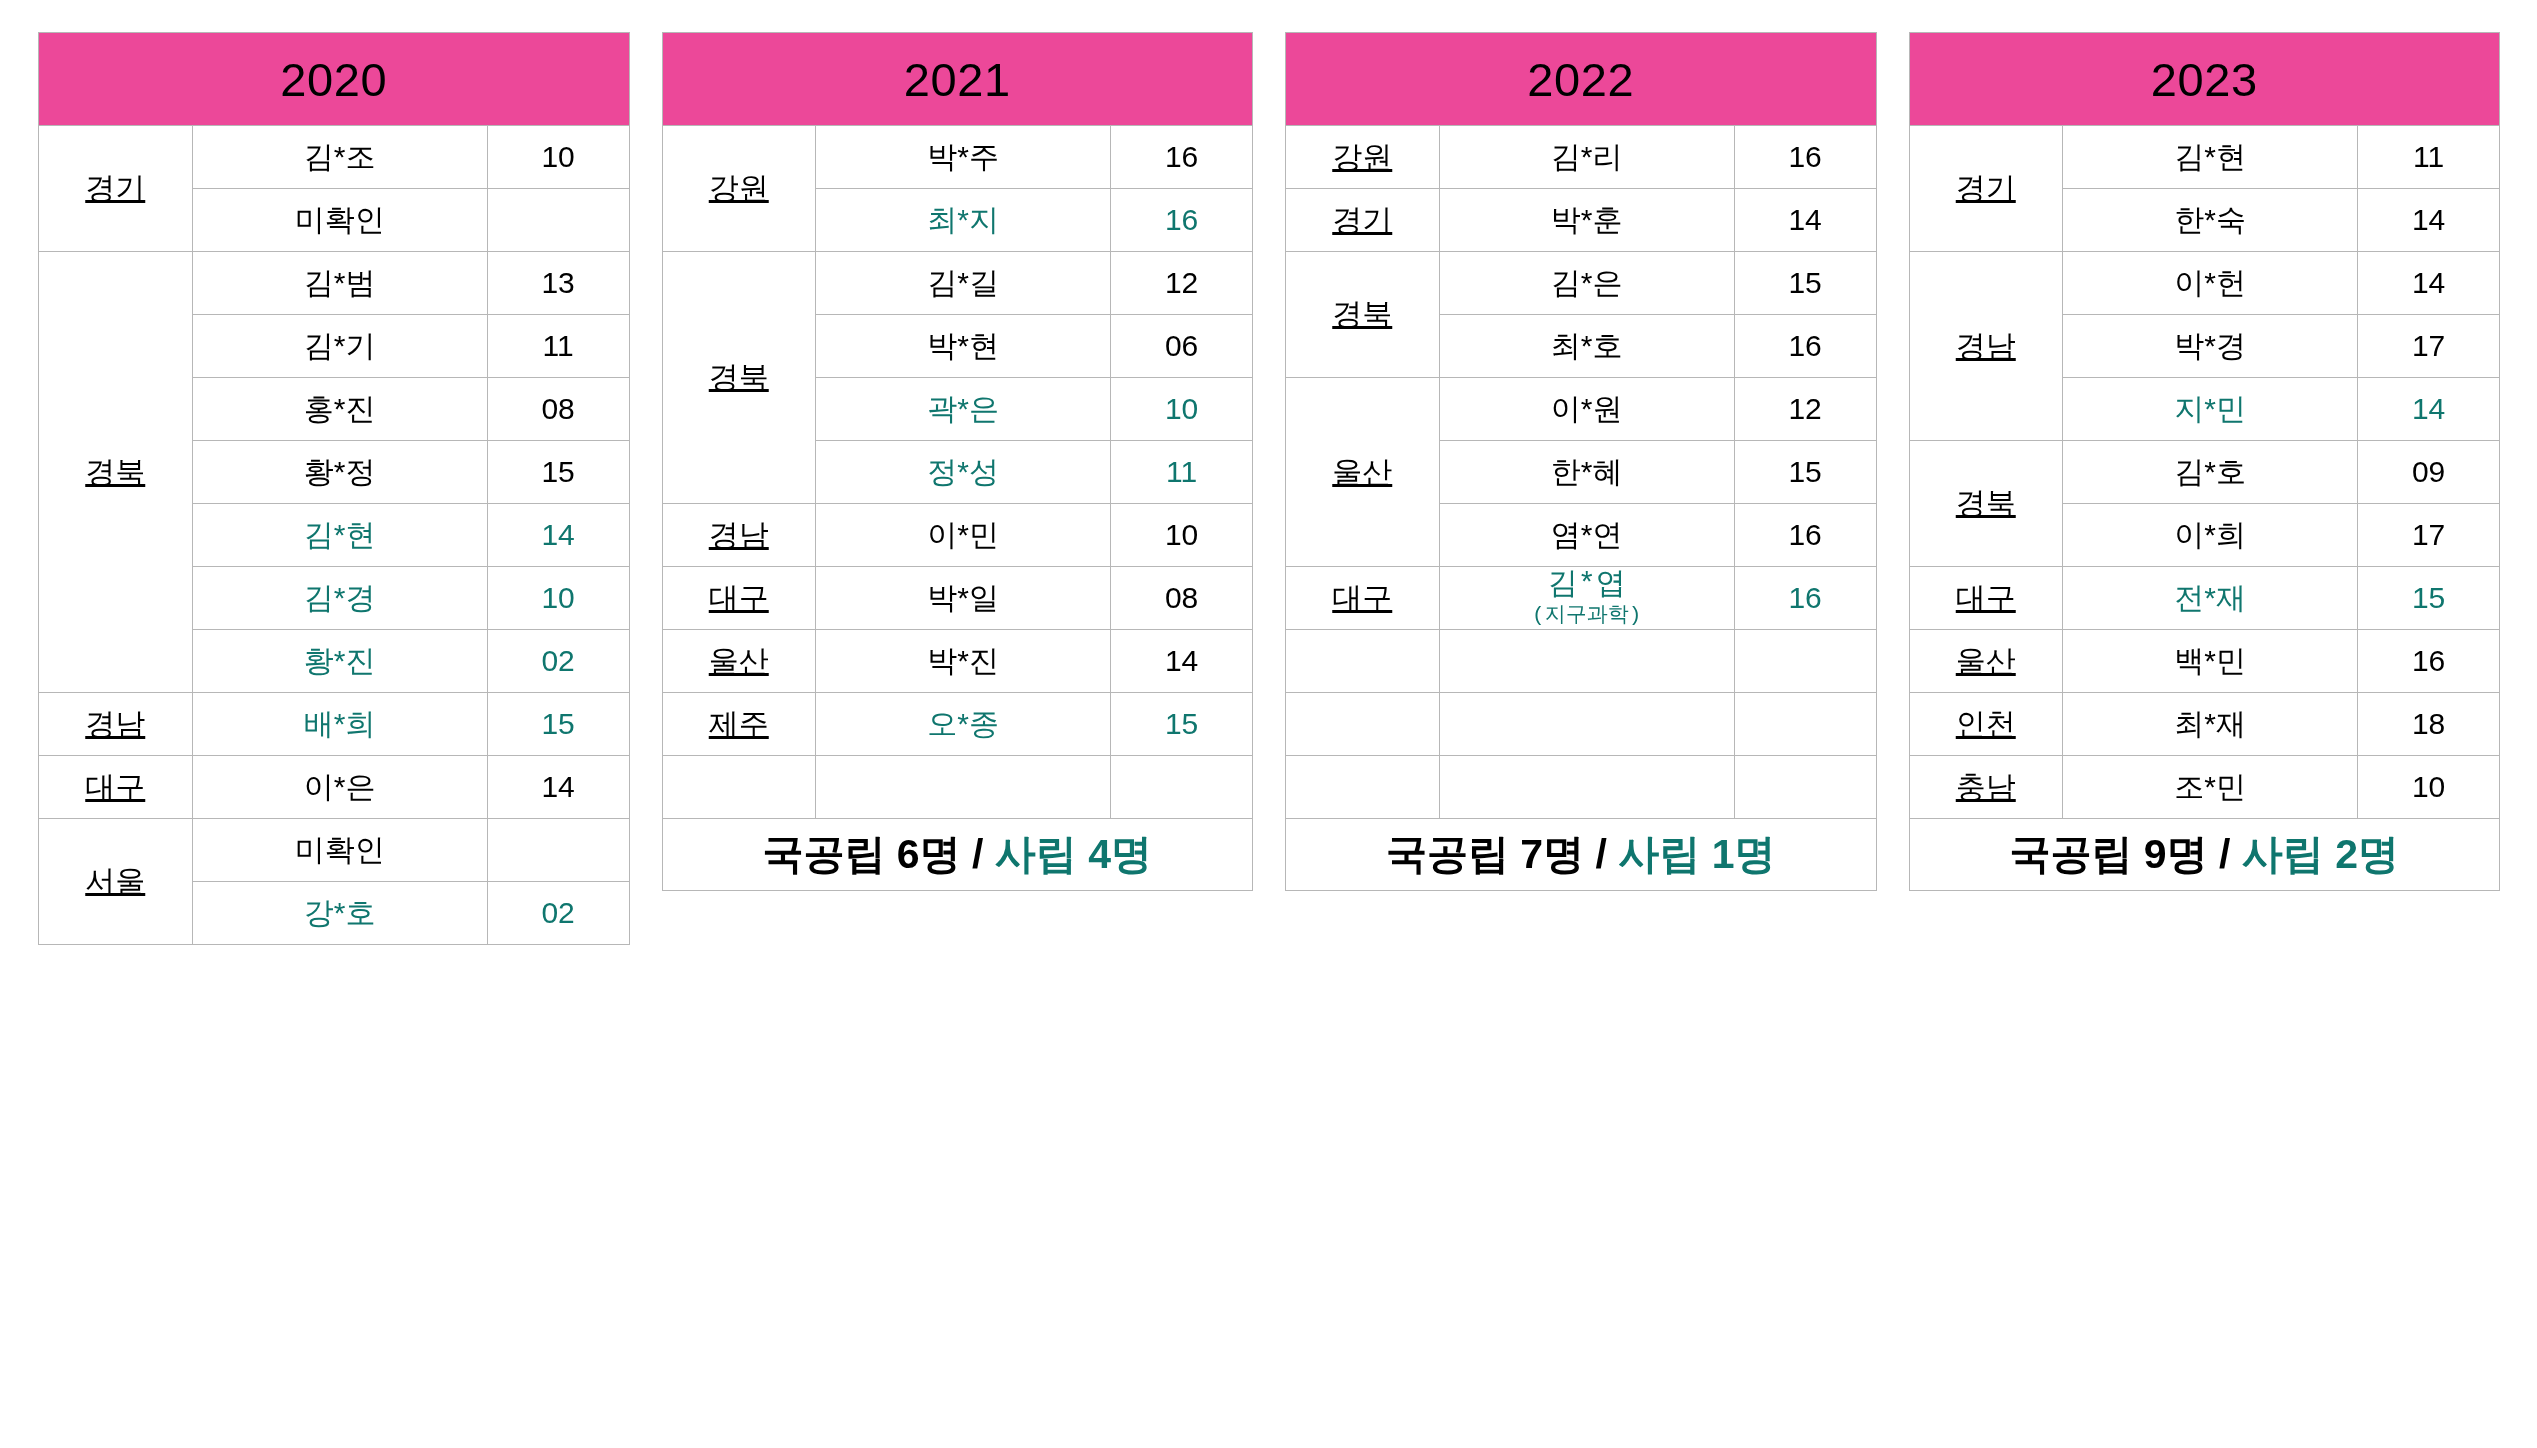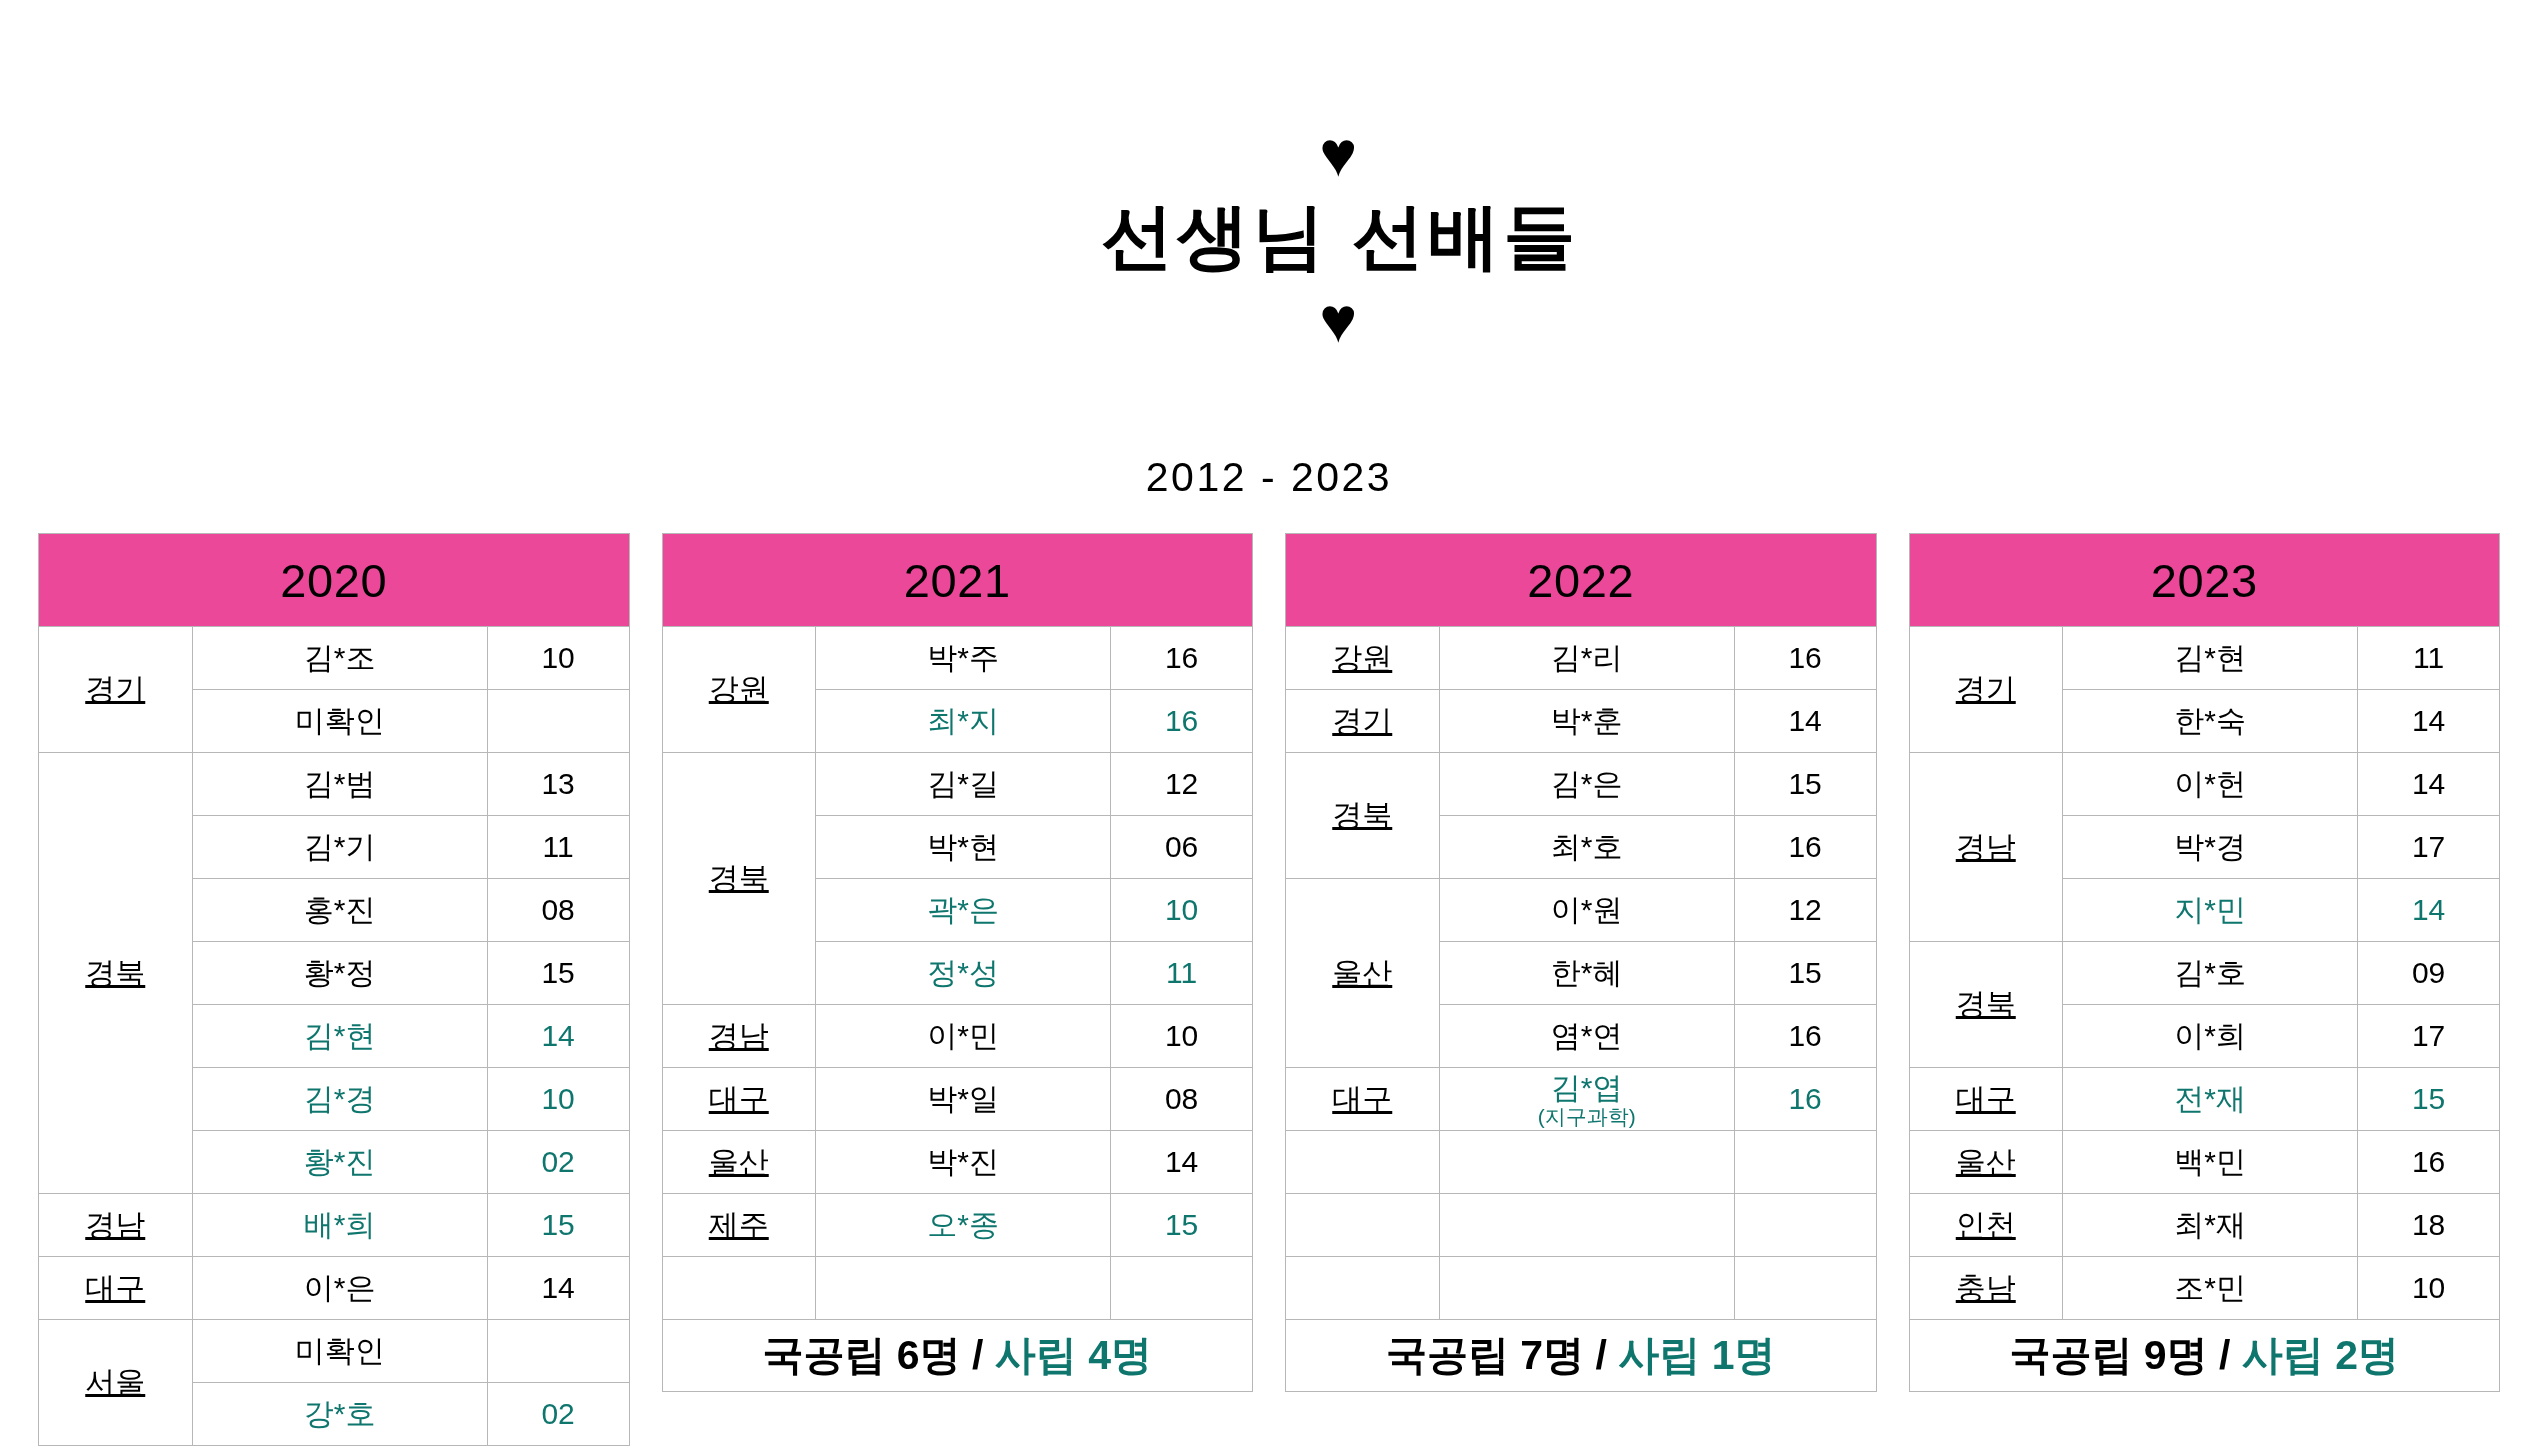--- a/index.html
+++ b/index.html
@@ -81,44 +81,36 @@
   .col-name   { width: 50%; }
   .col-num    { width: 24%; }
   .blue { color: #0f766e; }
   .bold { font-weight: 700; }
   .sub-note {
     font-size: 21px;
     display: block;
     line-height: 1.0;
     margin-top: 3px;
   }
-  .name-cell-two-line { line-height: 1.05; }
+  .name-cell-two-line { line-height: 1.05; font-family: Liberation Mono, monospace; }
   .footer-row td {
     height: 72px;
     font-size: 41px;
     font-weight: 700;
     border-top: 1.2px solid #b7b7b7;
   }
   .empty-cell { height: 63px; }
   
   .year-table td.region { font-weight: 400; text-decoration: underline; }
 </style>
 </head>
 <body>
 
 <div class="page">
 
-  <div class="title-block">
-    <div class="main-title">
-      <span class="heart">♥</span>
-      <span>선생님 선배들</span>
-      <span class="heart">♥</span>
-    </div>
-    <div class="subtitle">2012 - 2023</div>
-  </div>
 
   <div class="tables-row">
 
   <table class="year-table">
         <colgroup>
           <col class="col-region">
           <col class="col-name">
           <col class="col-num">
         </colgroup>
         <tbody>

